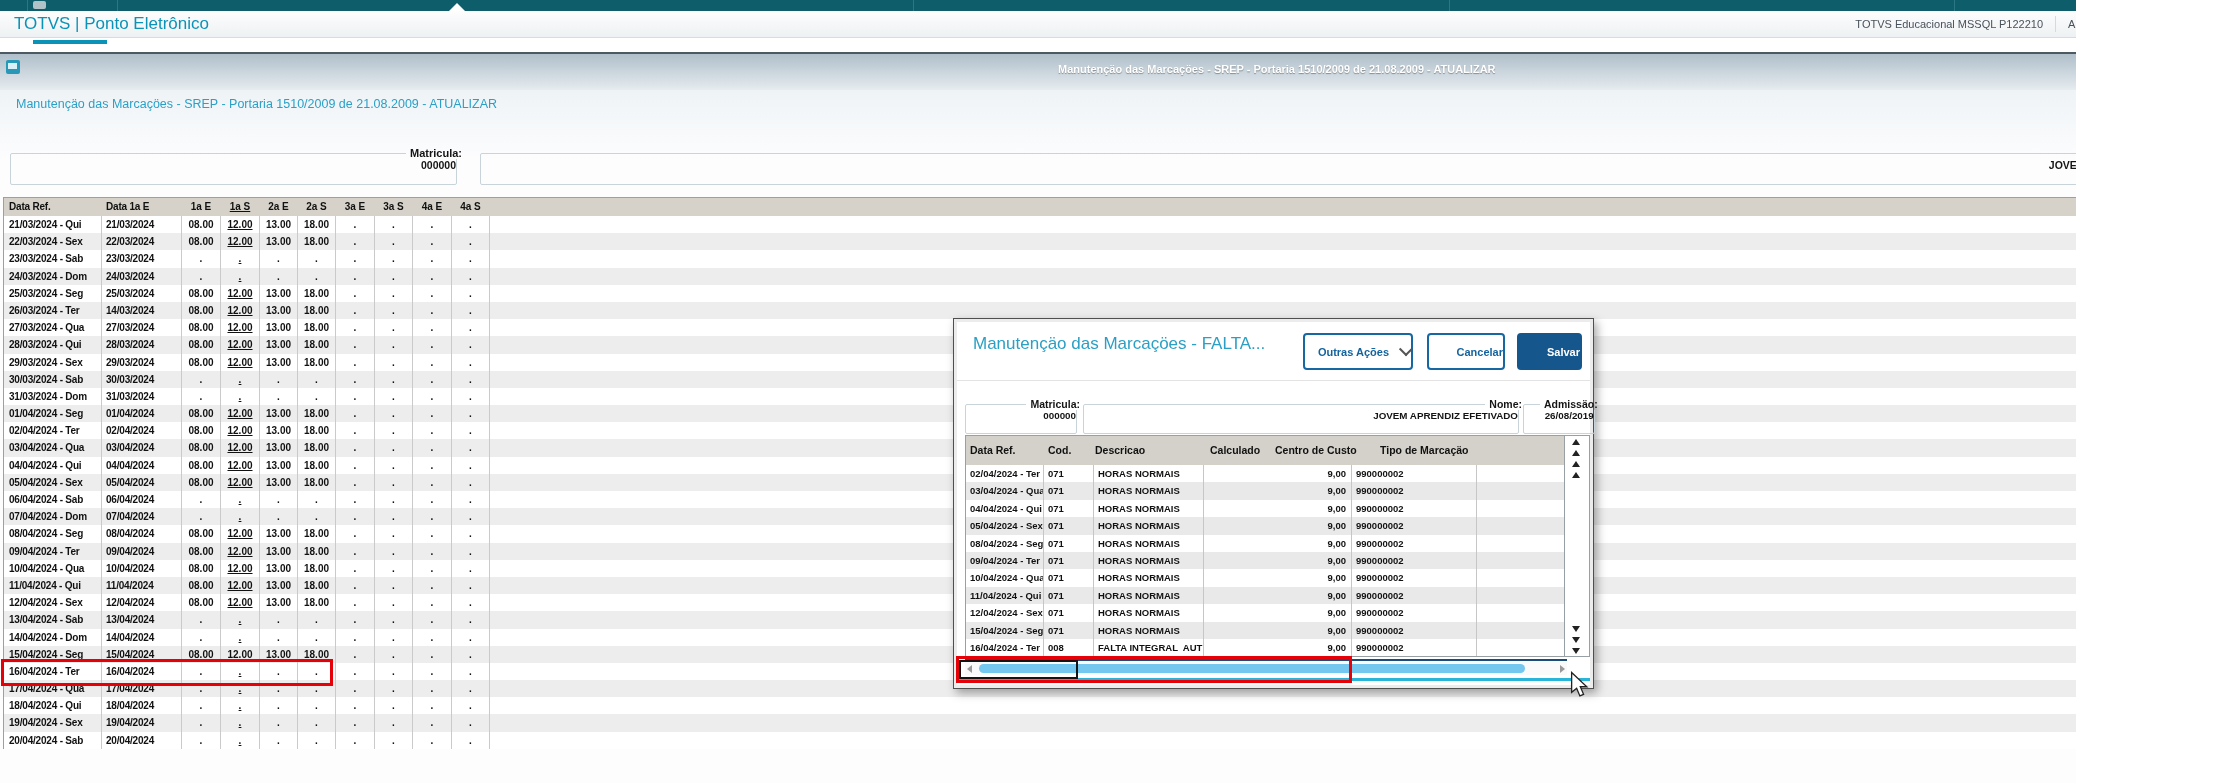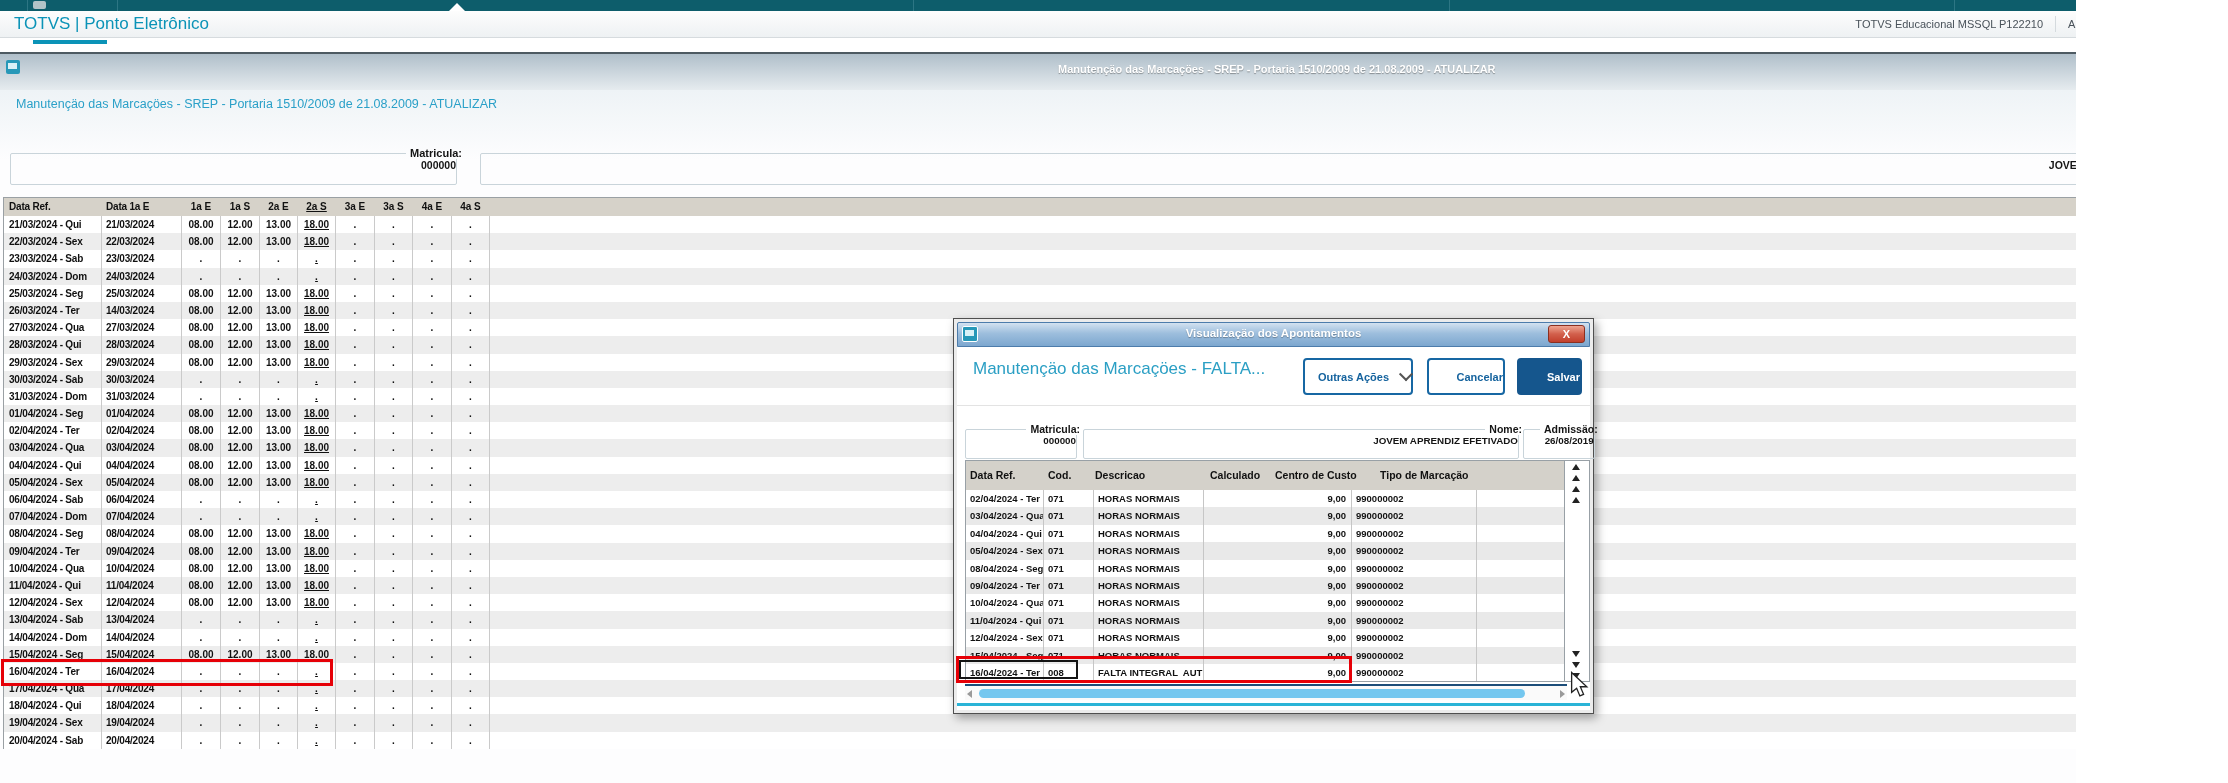--- a/index.html
+++ b/index.html
@@ -39,21 +39,21 @@
   
   #main-table{position:absolute;left:3px;top:197px;width:2225px;
     border-top:1px solid #9aa0a4;border-left:1px solid #9aa0a4;font-weight:bold;}
   .mrow{display:flex;height:17.2px;background:#fff;font-size:10px;color:#111;}
   .mrow.alt{background:#ededed;}
   .mrow.mhead{height:18px;background:#d6d2c9;}
   .mc{flex:0 0 auto;border-right:1px solid #cacaca;overflow:hidden;white-space:pre;line-height:17.2px;}
   .mhead .mc{border-right-color:transparent;line-height:18px;}
   .mc.x0{width:92px;padding-left:5px;letter-spacing:-0.2px;}
   .mc.x1{width:75px;padding-left:4px;letter-spacing:-0.2px;}
-  .mc.x2{width:38px;}.mc.x3{width:38px;}.mc.x4{width:37px;}.mc.x5{width:37px;text-decoration:underline;}
+  .mc.x2{width:38px;}.mc.x3{width:38px;text-decoration:underline;}.mc.x4{width:37px;}.mc.x5{width:37px;}
   .mc.x6{width:38px;}.mc.x7{width:37px;}.mc.x8{width:38px;}.mc.x9{width:37px;}
   .mc.x2,.mc.x3,.mc.x4,.mc.x5,.mc.x6,.mc.x7,.mc.x8,.mc.x9{text-align:center;}
   .mc.xf{flex:1 1 auto;border-right:none;}
   
   #red-main{position:absolute;left:1px;top:659px;width:332px;height:27px;border:3px solid #e60007;box-sizing:border-box;z-index:5;}
   #red-modal{position:absolute;left:956px;top:656px;width:396px;height:27px;border:3px solid #e60007;box-sizing:border-box;z-index:12;}
   #focus-cell{position:absolute;left:959px;top:660px;width:119px;height:19px;border:2px solid #141414;box-sizing:border-box;z-index:13;}
   
   #modal{position:absolute;left:953px;top:318px;width:641px;z-index:10;box-sizing:border-box;
     border:1px solid #4f4f4f;background:#ececec;padding:3px;box-shadow:3px 4px 9px rgba(0,0,0,.35);}
@@ -569,27 +569,20 @@
         <div class="mc x7">.</div>
         <div class="mc x8">.</div>
         <div class="mc x9">.</div>
         <div class="mc xf"></div>
       </div>
     </div>
 
   <div id="red-main"></div>
 
   <div id="modal">
-    <div id="modal-titlebar">
-      <span id="modal-icon">
-          <span></span>
-        </span>
-      <span id="modal-title">Visualizaçäo dos Apontamentos</span>
-      <span id="modal-close">X</span>
-    </div>
     <div id="modal-body">
       <span id="modal-heading">Manutençäo das Marcaçöes - FALTA...</span>
       <div class="btn" id="btn-outras">
         <span>Outras Ações</span>
         <span id="chevron"></span>
       </div>
       <div class="btn" id="btn-cancelar">Cancelar</div>
       <div class="btn" id="btn-salvar">Salvar</div>
       <div id="modal-sep"></div>
 

